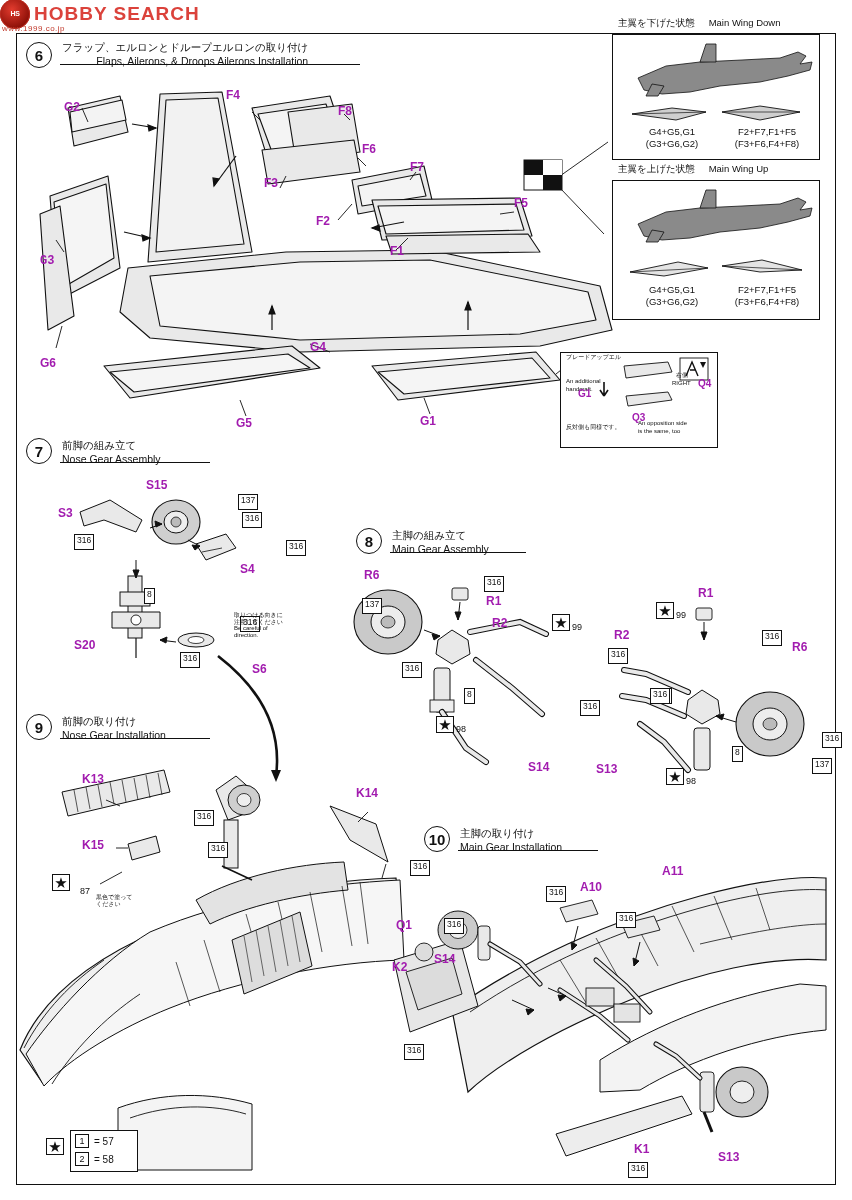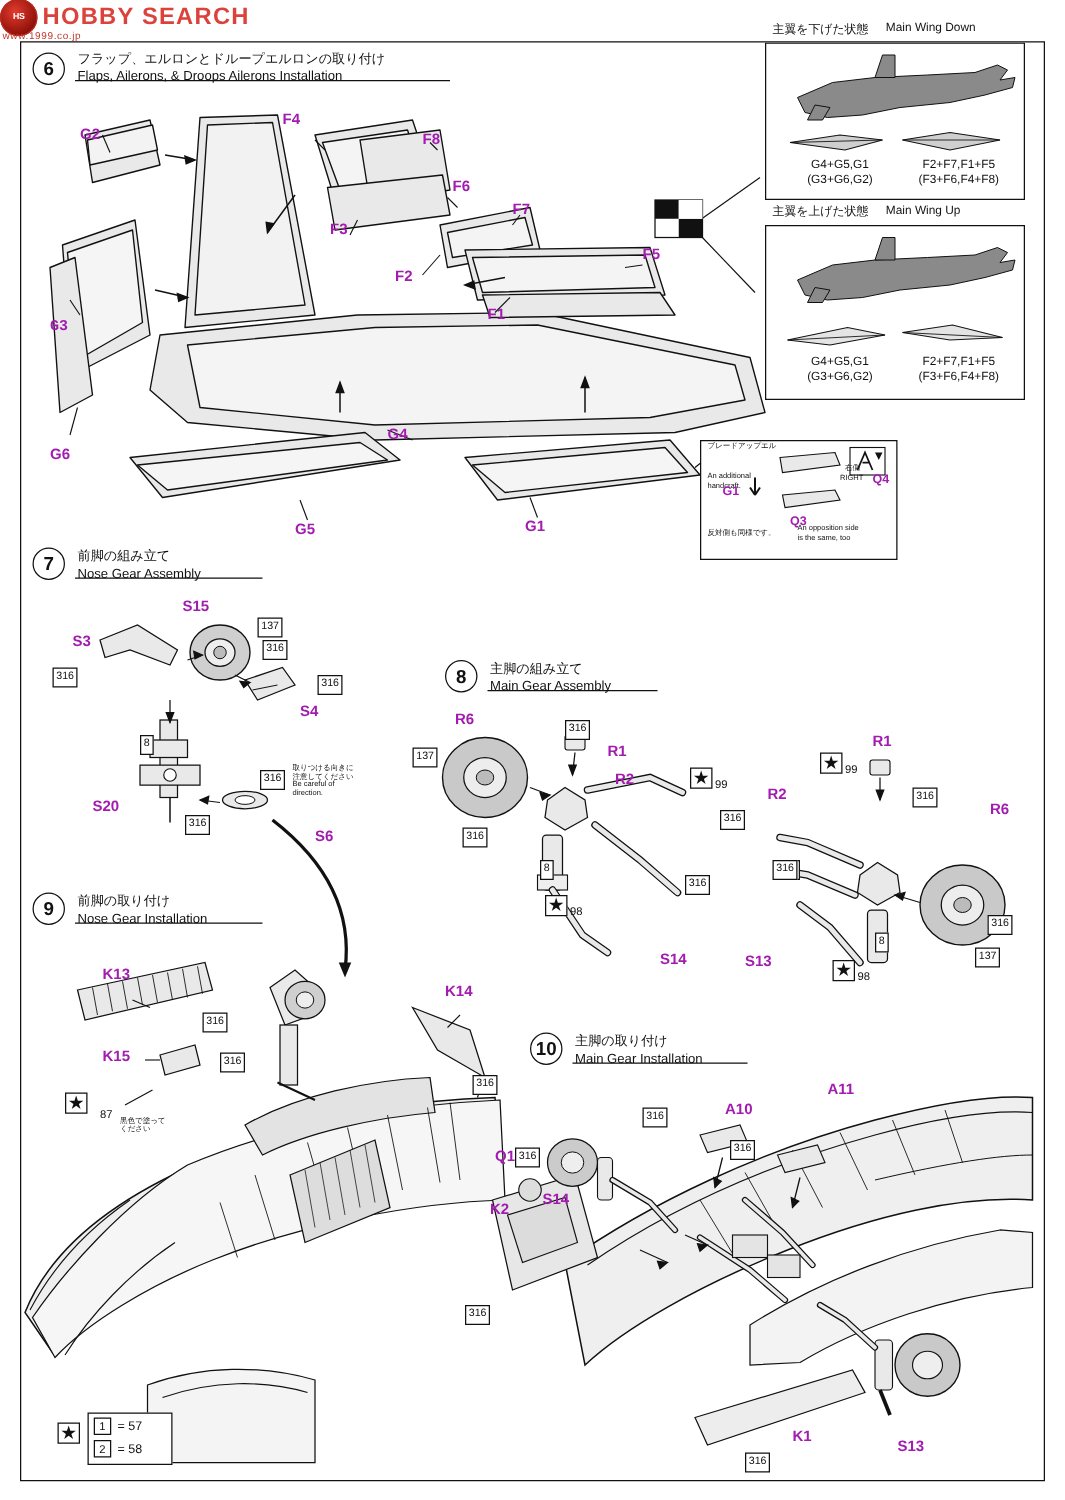--- a/index.html
+++ b/index.html
@@ -53,21 +53,21 @@
   .step-title .en { display: block; }
   .sep-line { position: absolute; background: #111; height: 1px; }
 
   .lbl {
     position: absolute; font-size: 12px; font-weight: bold; color: #a21caf;
     white-space: nowrap;
   }
   .lbl.sm { font-size: 10px; }
   .boxnum {
     position: absolute; font-size: 8.5px; border: 1px solid #111; background: #fff;
-    padding: 0 2px; line-height: 11px; height: 16px; white-space: nowrap;
+    padding: 0 2px; line-height: 11px; height: 16px; white-space: nowrap; margin-left: 32px;
   }
   .plain-num { position: absolute; font-size: 9px; }
   .star {
     position: absolute; color: #111; font-size: 15px; line-height: 15px;
     border: 1px solid #111; width: 18px; height: 17px; display: flex;
     align-items: center; justify-content: center; background: #fff;
   }
   svg { position: absolute; left: 0; top: 0; overflow: visible; }
 
   
@@ -87,21 +87,21 @@
 
   <div class="watermark">
     <div class="wm-logo">HS</div>
     <div class="wm-text">HOBBY SEARCH</div>
   </div>
   <div class="wm-sub">www.1999.co.jp</div>
 
   <div class="frame"></div>
 
   <div class="step-num" style="left:26px; top:42px;">6</div>
-  <div class="step-title" style="left:62px; top:40px;">
+  <div class="step-title" style="left:62px; top:40px;text-align:right;">
     <span class="jp">フラップ、エルロンとドループエルロンの取り付け</span>
     <span class="en">Flaps, Ailerons, &amp; Droops Ailerons Installation</span>
   </div>
   <div class="sep-line" style="left:60px; top:64px; width:300px;"></div>
 
   <svg width="852" height="1200">
     <g fill="#e9e9e9" stroke="#111" stroke-width="1.1" stroke-linejoin="round">
 
       <polygon points="68,108 120,96 128,132 74,146"></polygon>
       <polygon points="70,112 122,100 126,120 72,132" fill="#f3f3f3"></polygon>

